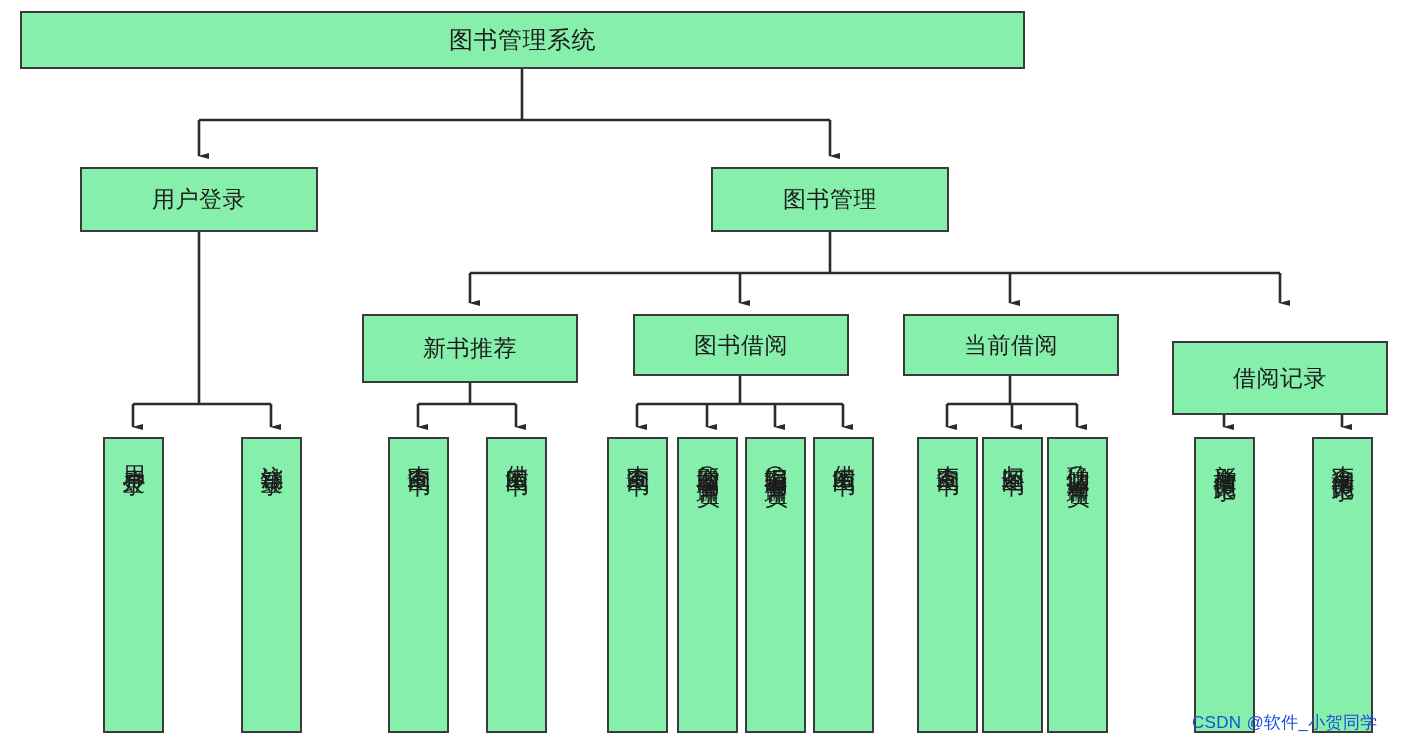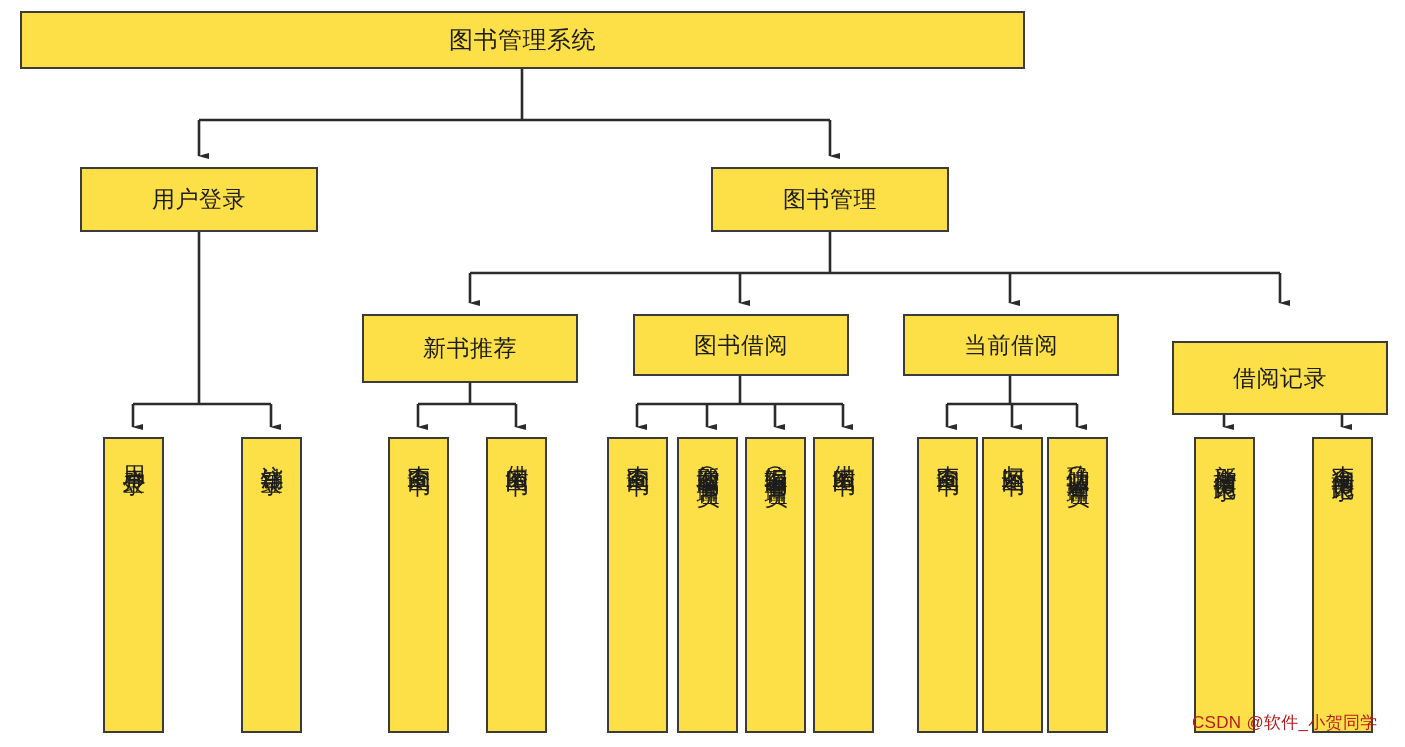--- a/index.html
+++ b/index.html
@@ -22,21 +22,21 @@
     position: absolute;
     left: 0;
     top: 0;
     width: 1405px;
     height: 747px;
     pointer-events: none;
   }
   .node {
     position: absolute;
     box-sizing: border-box;
-    background: #fde047;
+    background: #86efac;
     border: 2.2px solid #3b3b3b;
     display: flex;
     align-items: center;
     justify-content: center;
     color: #1c1c1c;
     z-index: 2;
   }
   .node .lbl {
     display: block;
     text-align: center;
@@ -59,21 +59,21 @@
     letter-spacing: 3px;
     white-space: normal;
     height: auto;
     max-height: 276px;
   }
   .watermark {
     position: absolute;
     left: 1192px;
     top: 711px;
     font-size: 17px;
-    color: #b91c1c;
+    color: #1d4ed8;
     white-space: nowrap;
     z-index: 3;
     letter-spacing: 0.3px;
   }
 </style>
 </head>
 <body>
 
 <div id="canvas">
 

